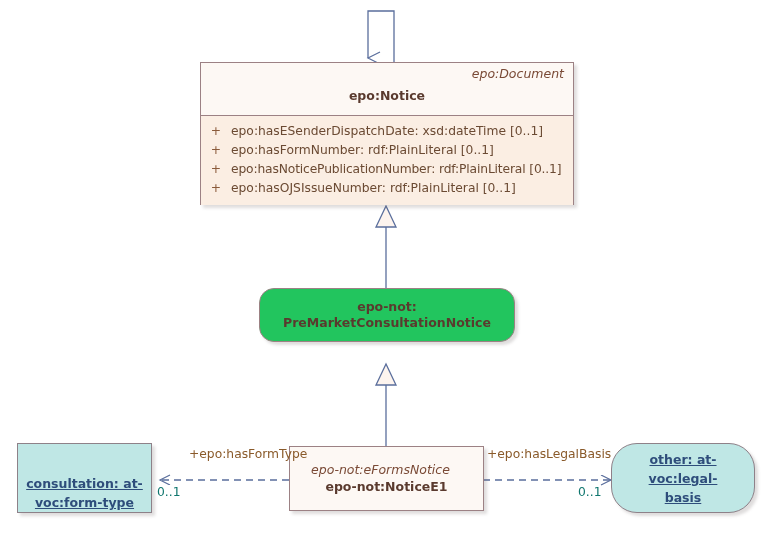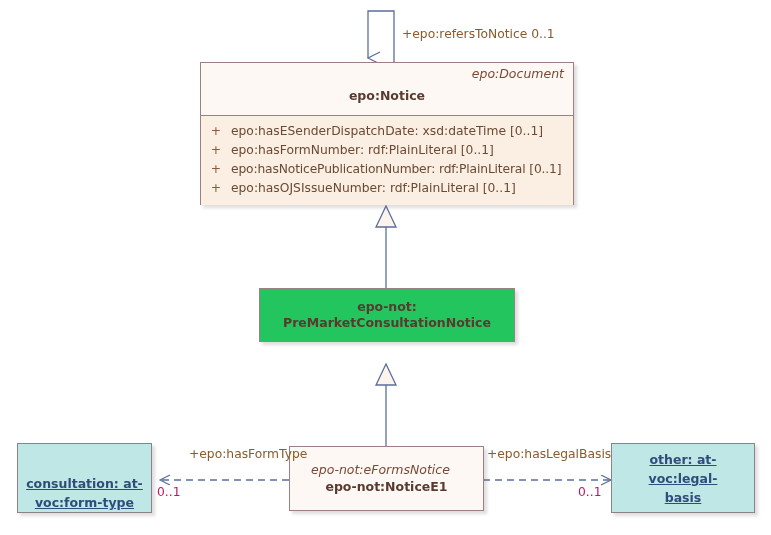--- a/index.html
+++ b/index.html
@@ -113,21 +113,21 @@
   .edge-label {
     position: absolute;
     font-size: 12.3px;
     color: #8a5a2a;
     white-space: nowrap;
     line-height: 14px;
   }
   .mult-label {
     position: absolute;
     font-size: 12.3px;
-    color: #be185d;
+    color: #0f766e;
     white-space: nowrap;
     line-height: 14px;
   }
 </style>
 </head>
 <body>
 
 <div id="canvas">
 
   <svg id="links" viewBox="0 0 771 535" width="771" height="535">
@@ -181,44 +181,43 @@
         <span class="attr-vis">+</span>
         <span class="attr-sig" style="letter-spacing:-0.15px;">epo:hasNoticePublicationNumber: rdf:PlainLiteral [0..1]</span>
       </div>
       <div class="attr-row">
         <span class="attr-vis">+</span>
         <span class="attr-sig">epo:hasOJSIssueNumber: rdf:PlainLiteral [0..1]</span>
       </div>
     </div>
   </div>
 
-  <div class="edge-label" style="left:402px; top:27px;">+epo:refersToNotice 0..1</div>
-
-  <div class="node cream" style="left:259px; top:288px; width:256px; height:54px; display:flex; align-items:center; justify-content:center;">
+
+  <div class="node cream" style="left:259px; top:288px; width:256px; height:54px; display:flex; align-items:center; justify-content:center;border-radius:15px;">
     <div style="width:100%;">
       <div class="cls-name">epo-not:</div>
       <div class="cls-name">PreMarketConsultationNotice</div>
     </div>
   </div>
 
   <div class="node cream" style="left:289px; top:446px; width:195px; height:65px;">
     <div class="node-hdr" style="height:100%; display:flex; flex-direction:column; justify-content:center;">
       <div class="stereotype" style="text-align:center; padding:0 12px 2px 0;">epo-not:eFormsNotice</div>
       <div class="cls-name">epo-not:NoticeE1</div>
     </div>
   </div>
 
   <div class="node teal" style="left:17px; top:443px; width:135px; height:70px;align-items:flex-end;">
     <div>
       <div class="inst-name">consultation: at-</div>
       <div class="inst-name">voc:form-type</div>
     </div>
   </div>
 
-  <div class="node teal" style="left:611px; top:443px; width:144px; height:70px;">
+  <div class="node teal" style="left:611px; top:443px; width:144px; height:70px;border-radius:26px;">
     <div>
       <div class="inst-name">other: at-voc:legal-</div>
       <div class="inst-name">basis</div>
     </div>
   </div>
 
   <div class="edge-label" style="left:157px; top:447px;margin-left:32px;">+epo:hasFormType</div>
   <div class="mult-label" style="left:157px; top:485px;">0..1</div>
 
   <div class="edge-label" style="left:487px; top:447px;text-align:center;">+epo:hasLegalBasis</div>

